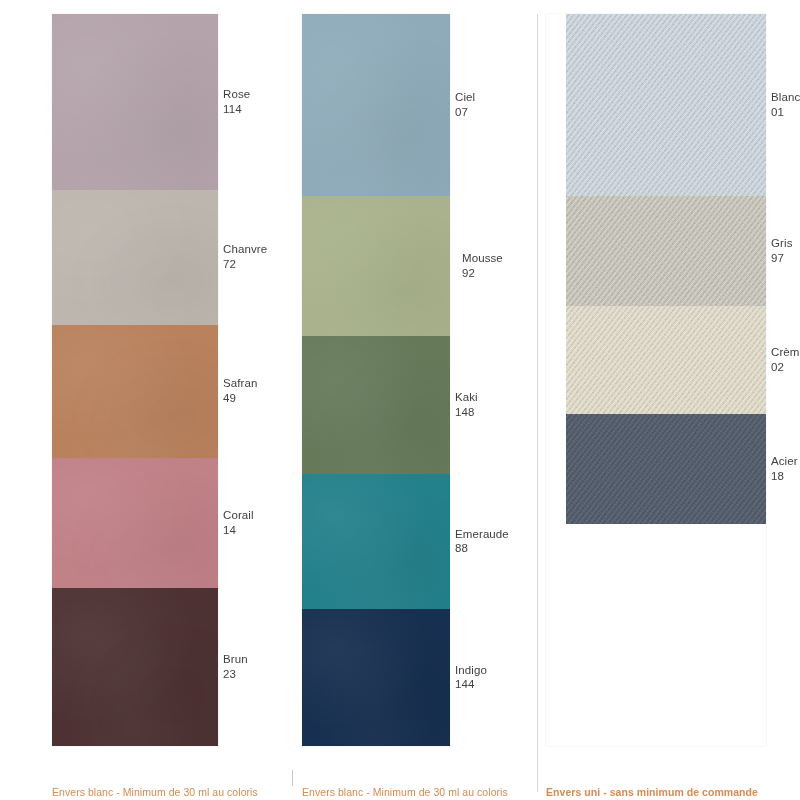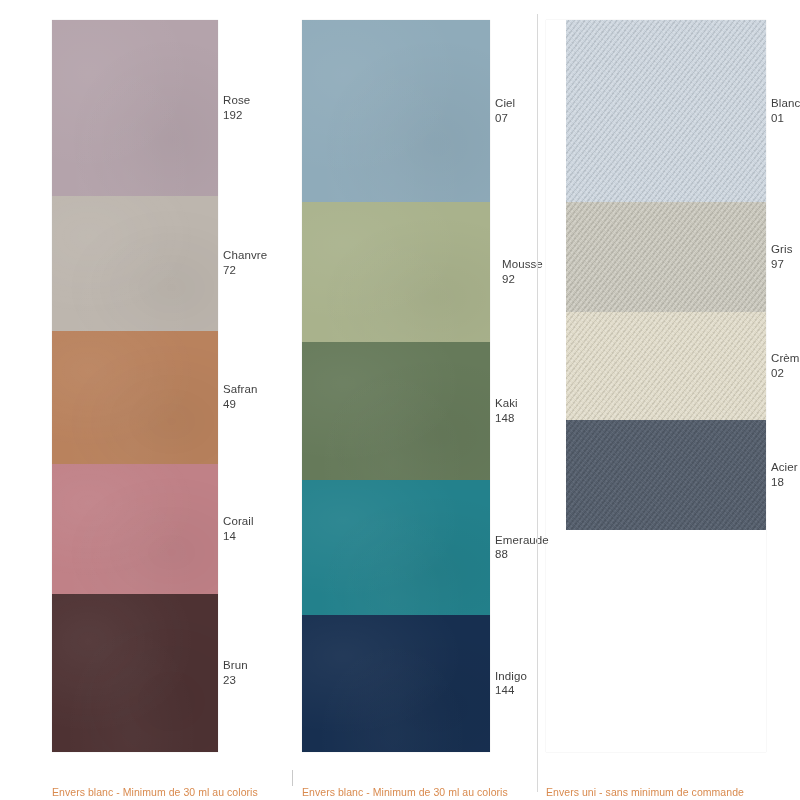--- a/index.html
+++ b/index.html
@@ -40,28 +40,28 @@
     bottom: 8px;
     left: 0;
     width: 1px;
     background: #d8d8d8;
   }
   .col-2 .col-divider { top: 770px; bottom: 14px; background: #c9c9c9; }
 
   
   .swatch-stack {
     position: absolute;
-    top: 20px;
+    top: 14px;
     height: 732px;
     display: flex;
     flex-direction: column;
     box-shadow: 0 0 1px rgba(0,0,0,0.18);
   }
   .col-1 .swatch-stack { left: 52px; width: 166px; }
-  .col-2 .swatch-stack { left: 10px; width: 188px; }
+  .col-2 .swatch-stack { left: 10px; width: 148px; }
   .col-3 .swatch-stack { left: 9px;  width: 200px; padding-left: 20px; }
 
   .swatch-row {
     position: relative;
     width: 100%;
   }
   .swatch-chip {
     position: absolute;
     inset: 0;
   }
@@ -163,21 +163,21 @@
 <div class="palette-board">
 
   <div class="color-column col-1 matte">
 
     <div class="swatch-stack">
 
       <div class="swatch-row" style="height:182px">
         <div class="swatch-chip" style="background:#b4a3ab"></div>
         <div class="swatch-label" style="color: rgb(63, 63, 63);">
           <span class="label-name">Rose</span>
-          <span class="label-code">192</span>
+          <span class="label-code">114</span>
         </div>
       </div>
 
       <div class="swatch-row" style="height:140px">
         <div class="swatch-chip" style="background:#bdb6ae"></div>
         <div class="swatch-label" style="color: rgb(63, 63, 63);">
           <span class="label-name">Chanvre</span>
           <span class="label-code">72</span>
         </div>
       </div>
@@ -295,16 +295,16 @@
         <div class="swatch-chip dark-weave" style="background:#555f6d"></div>
         <div class="swatch-label" style="color: rgb(63, 63, 63);">
           <span class="label-name">Acier</span>
           <span class="label-code">18</span>
         </div>
       </div>
 
 
     </div>
 
-    <div class="column-caption" style="color: rgb(217, 138, 78);">Envers uni - sans minimum de commande</div>
+    <div class="column-caption" style="color: rgb(217, 138, 78); font-weight: bold;">Envers uni - sans minimum de commande</div>
   </div>
 
 </div>
 
 </body></html>

